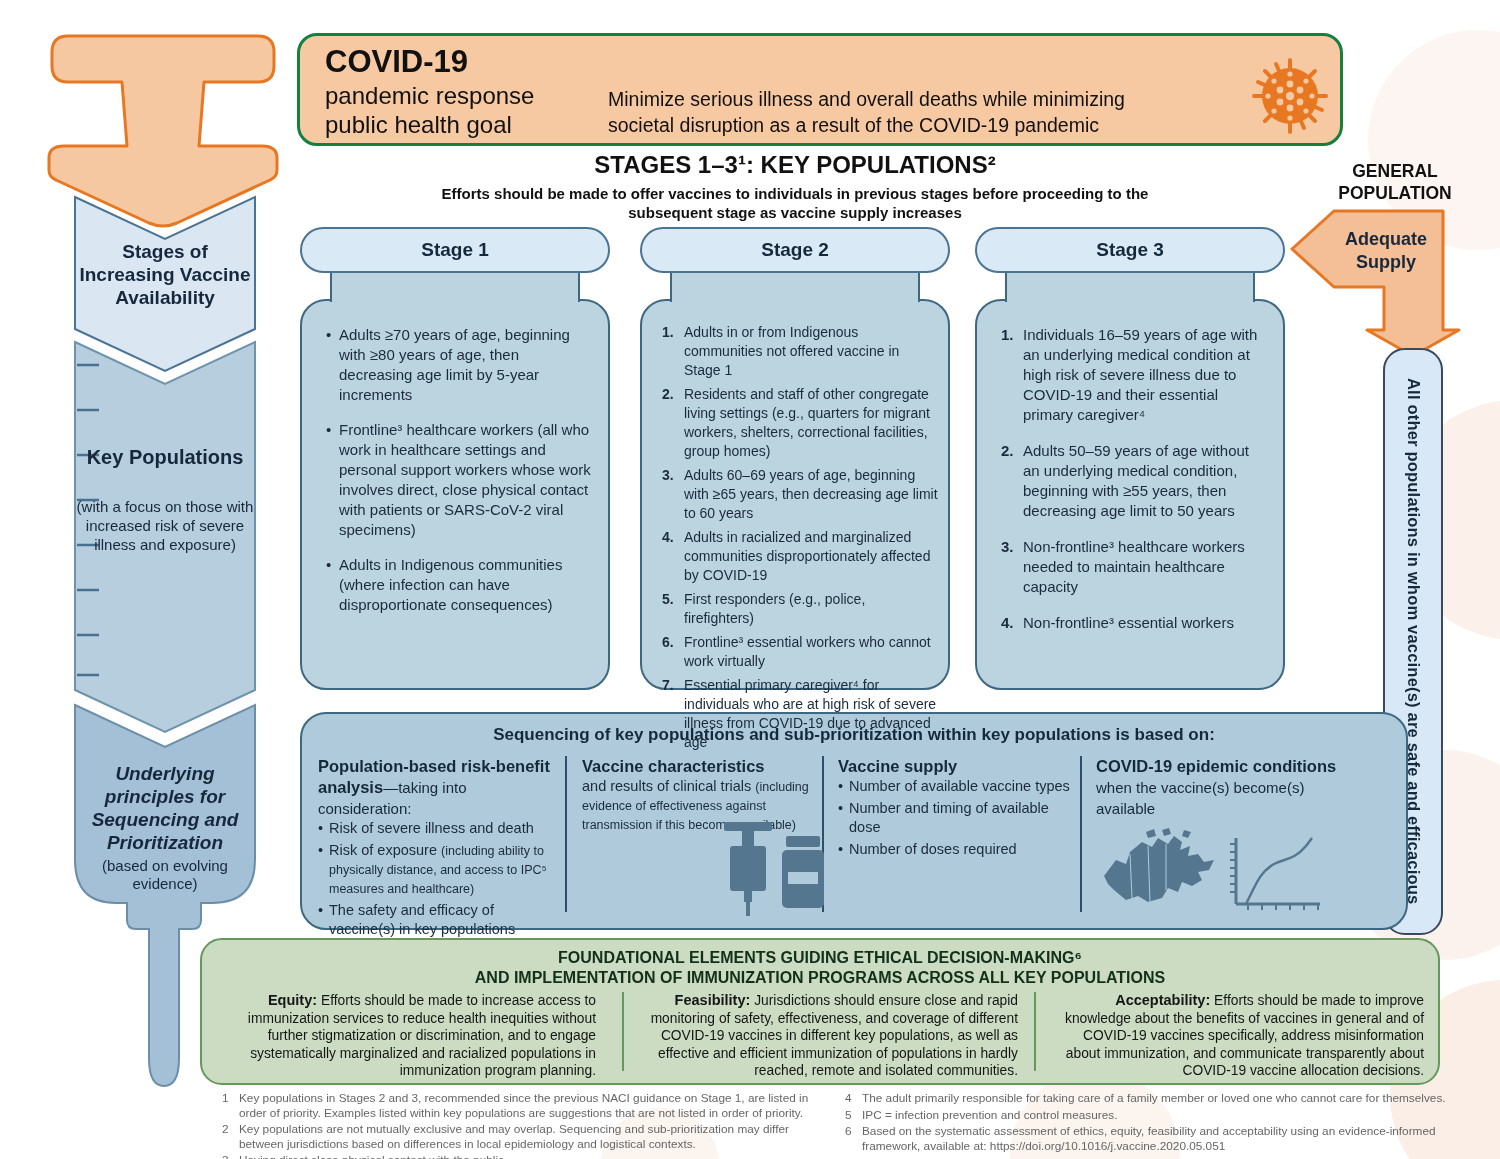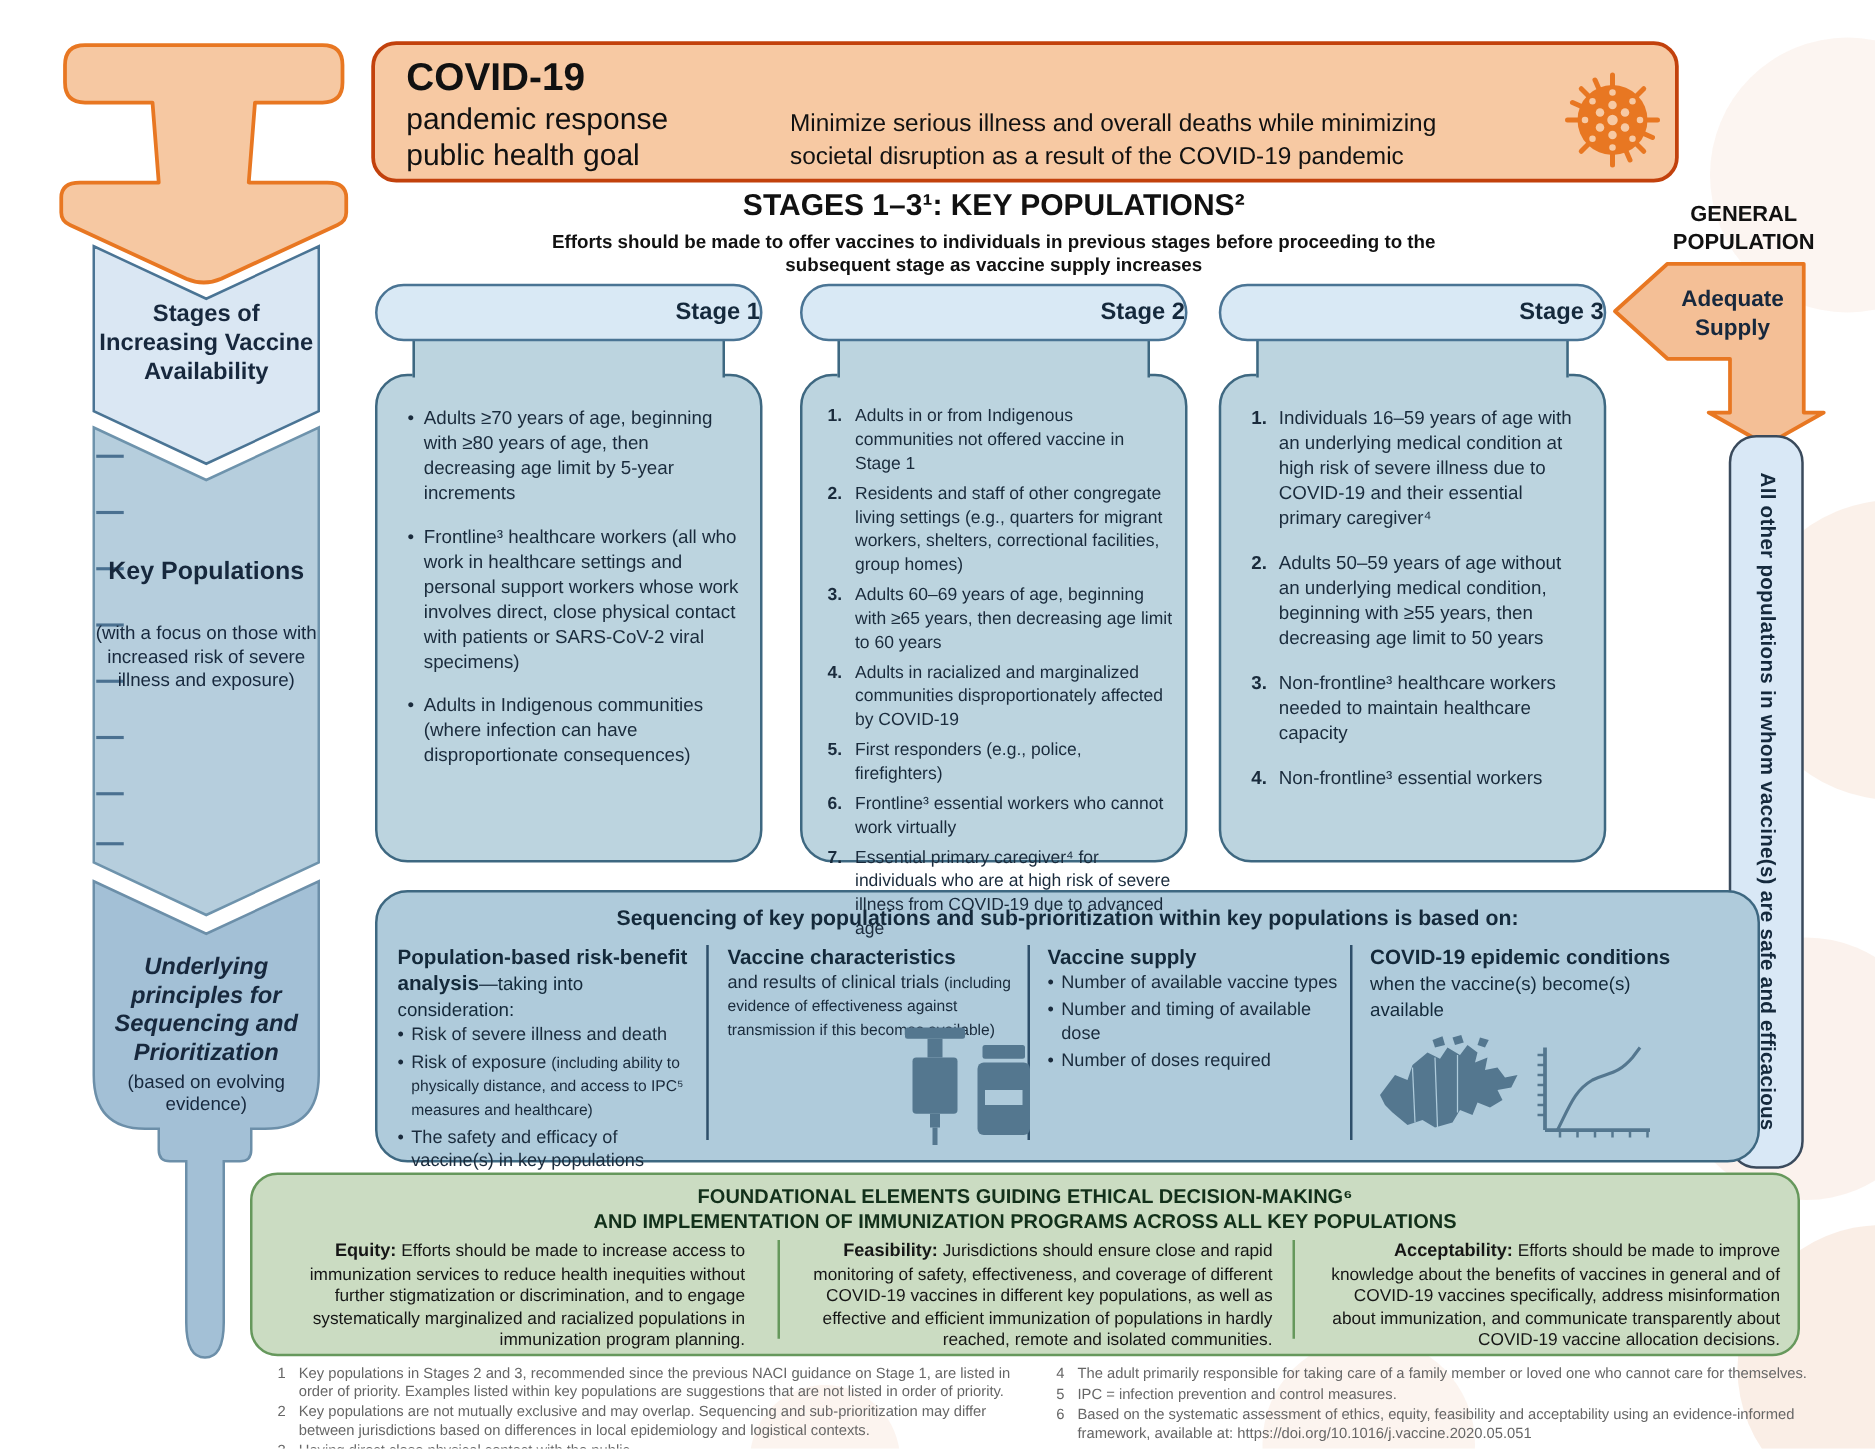--- a/index.html
+++ b/index.html
@@ -2,42 +2,42 @@
 <html><head>
 <meta charset="utf-8">
 <style>
   html,body{margin:0;padding:0;background:#fff;}
   .canvas{position:relative;width:1500px;height:1159px;background:#ffffff;overflow:hidden;
           font-family:"Liberation Sans",sans-serif;color:#1A2B3C;}
   
   .blob{position:absolute;border-radius:50%;background:#F7E3D6;}
   
   .banner{position:absolute;left:297px;top:33px;width:1046px;height:113px;background:#F7C9A3;
-          border:3px solid #c2410c;border-radius:20px;box-sizing:border-box;text-decoration:underline;}
+          border:3px solid #15803d;border-radius:20px;box-sizing:border-box;text-decoration:underline;}
   .banner-title{position:absolute;left:25px;top:8px;font-size:31px;font-weight:bold;color:#111;}
   .banner-sub{position:absolute;left:25px;top:45px;font-size:24px;line-height:29px;color:#111;}
-  .banner-goal{position:absolute;left:308px;top:50px;width:575px;font-size:19.5px;line-height:26px;color:#111;margin-left:24px;}
+  .banner-goal{position:absolute;left:308px;top:50px;width:575px;font-size:19.5px;line-height:26px;color:#111;}
   
   .stages-h{position:absolute;left:430px;top:151px;width:730px;text-align:center;color:#111;}
   .stages-h .t{font-size:24px;font-weight:bold;}
   .stages-h .s{font-size:15px;font-weight:bold;line-height:19px;margin-top:5px;}
   .genpop{position:absolute;left:1330px;top:160px;width:130px;text-align:center;
           font-size:17.5px;font-weight:bold;line-height:22px;color:#111;}
   
   .side-label{position:absolute;text-align:center;color:#17283D;font-weight:bold;}
   .lbl-stages{left:78px;top:240px;width:174px;font-size:19px;line-height:23px;}
   .lbl-kp-t{left:75px;top:445px;width:180px;font-size:20px;line-height:24px;}
   .lbl-kp-s{left:68px;top:497px;width:194px;font-size:15px;line-height:19px;font-weight:normal;}
   .lbl-pr-t{left:68px;top:762px;width:194px;font-size:19px;line-height:23px;font-style:italic;}
   .lbl-pr-s{left:75px;top:857px;width:180px;font-size:15px;line-height:18px;font-weight:normal;}
   
   .stage-col{position:absolute;top:227px;width:310px;height:465px;}
   .s1{left:300px;} .s2{left:640px;} .s3{left:975px;}
   .pill{position:absolute;left:0;top:0;width:310px;height:46px;background:#D9E9F5;border:2.5px solid #4A7494;
-        border-radius:24px;box-sizing:border-box;display:flex;align-items:center;justify-content:flex-end;
+        border-radius:24px;box-sizing:border-box;display:flex;align-items:center;justify-content:center;
         font-size:19px;font-weight:bold;color:#15293C;z-index:5;}
   .neck{position:absolute;left:30px;top:43px;width:250px;height:32px;background:#BCD4DF;
         border-left:2.5px solid #3E6881;border-right:2.5px solid #3E6881;box-sizing:border-box;z-index:3;}
   .sbody{position:absolute;left:0;top:72px;width:310px;height:391px;background:#BCD4DF;
         border:2.5px solid #3E6881;border-radius:26px;box-sizing:border-box;z-index:2;
         padding:24px 14px 0 24px;font-size:15px;line-height:20px;color:#1A2B3C;}
   .bullet{position:relative;padding-left:13px;margin-bottom:15px;}
   .bullet::before{content:"•";position:absolute;left:0;top:0;}
   .nrow{display:flex;margin-bottom:5px;}
   .s2 .sbody{font-size:14px;line-height:19px;padding:22px 10px 0 20px;}

